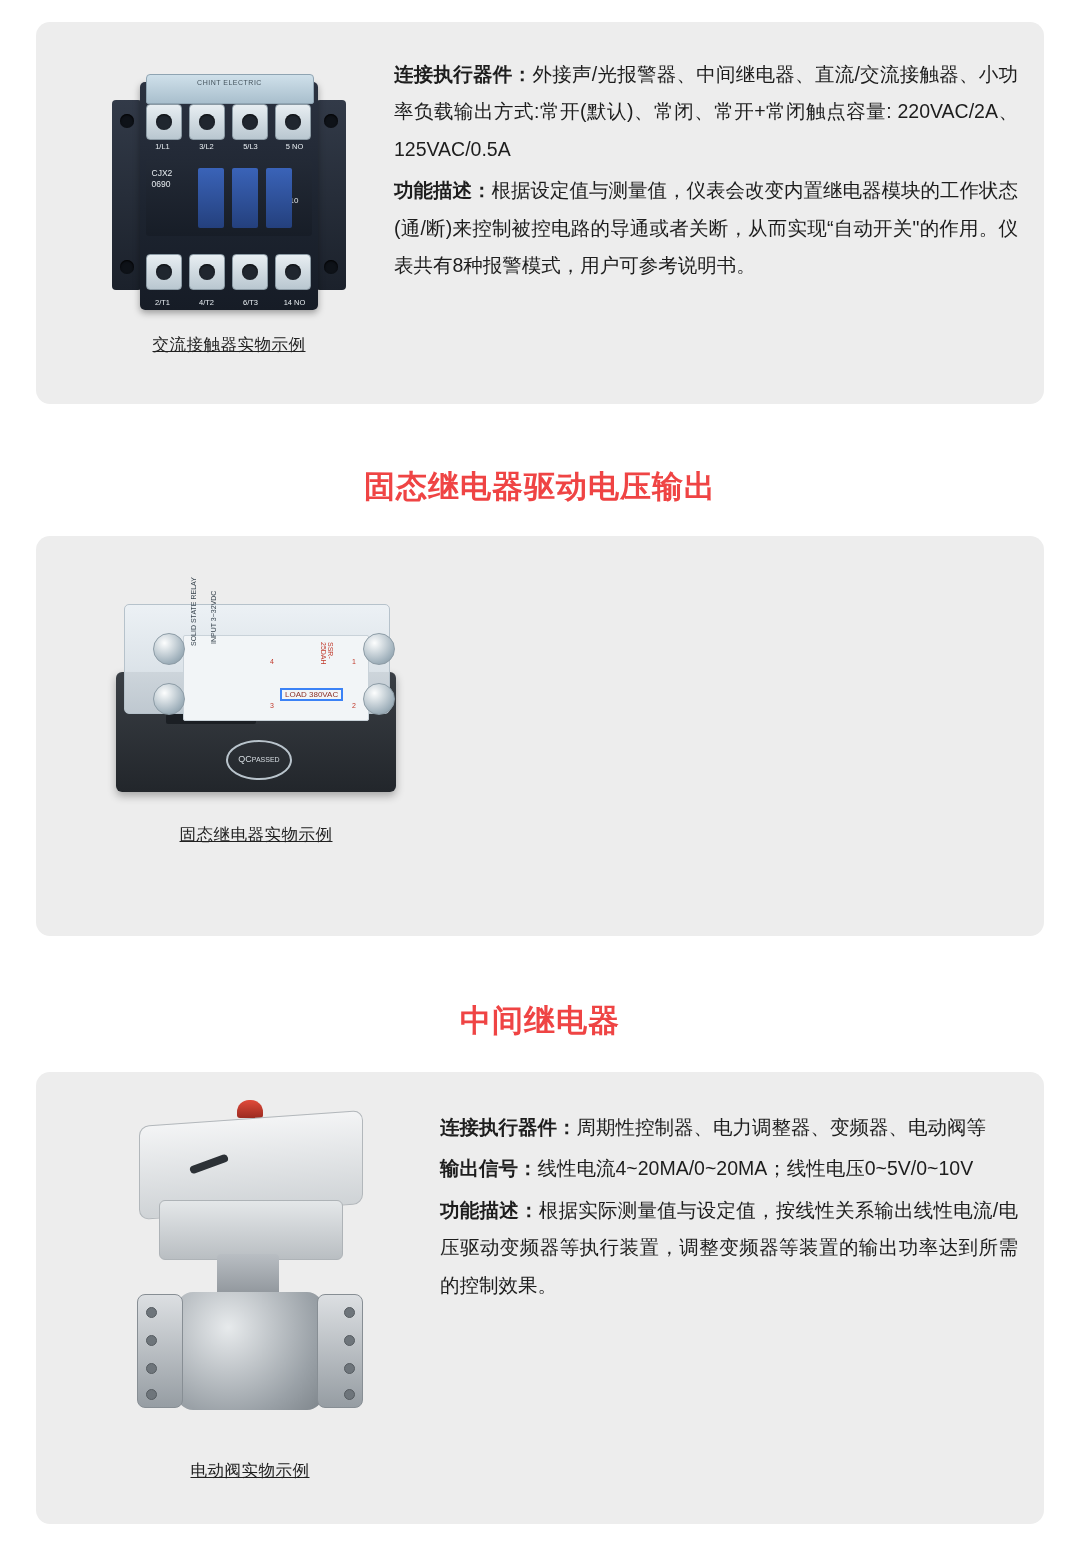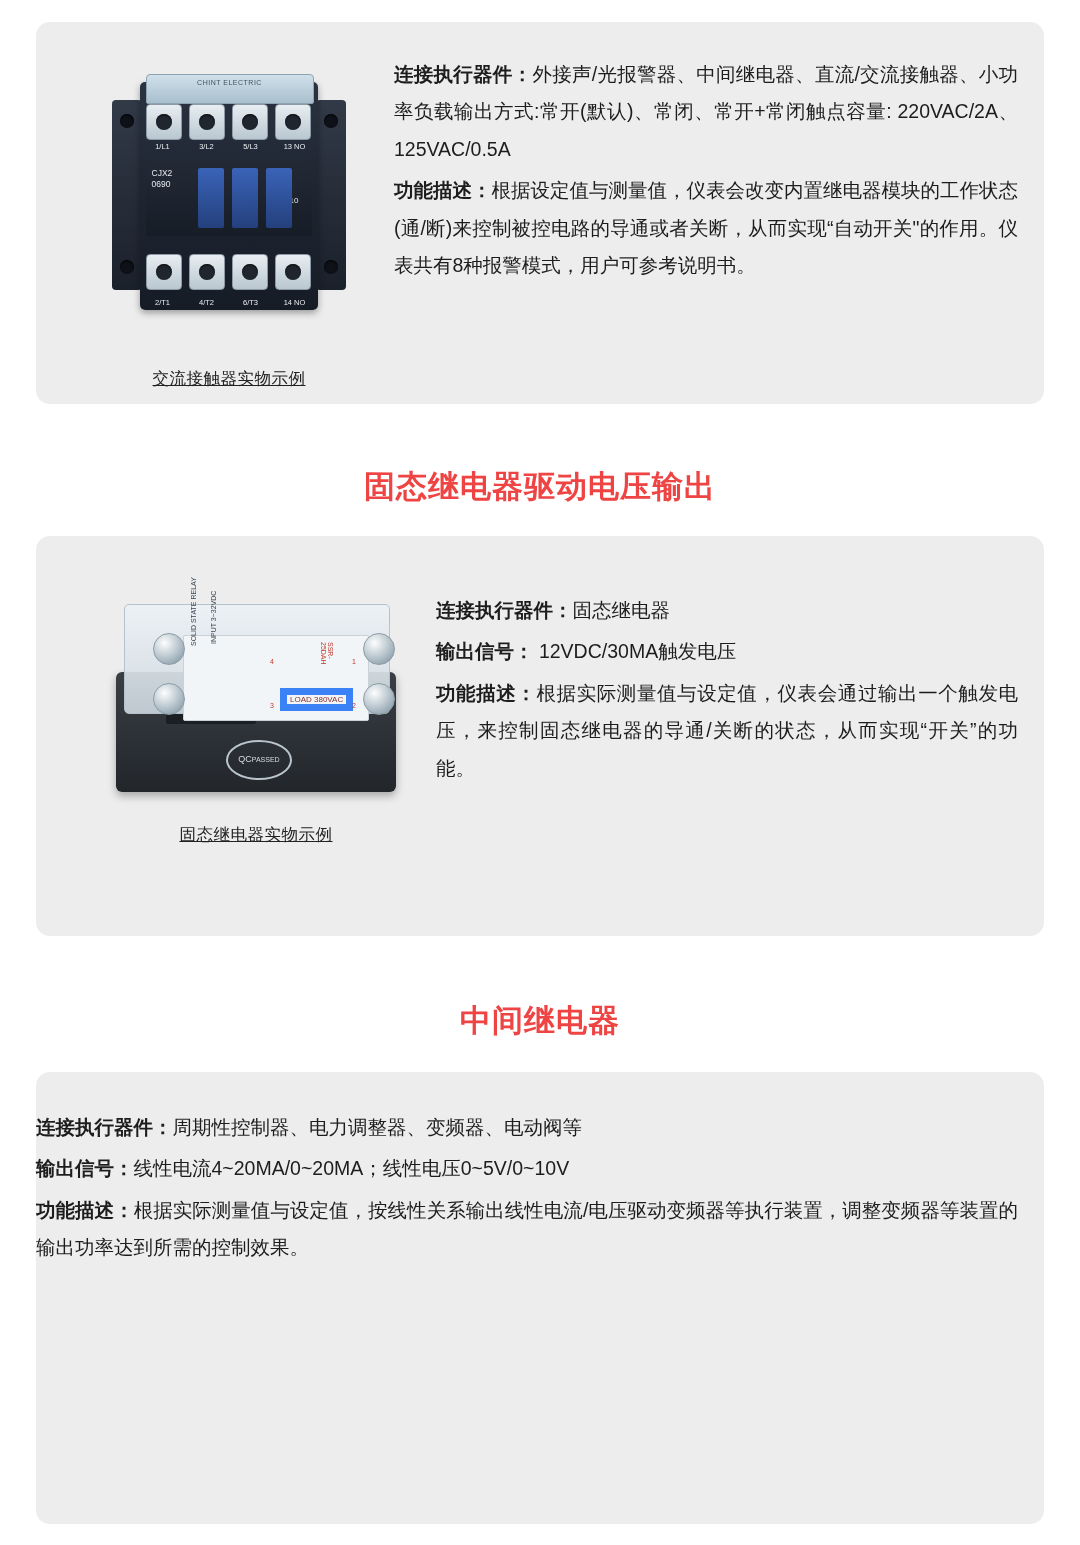--- a/index.html
+++ b/index.html
@@ -61,21 +61,21 @@
     text-align:center;
     font-size:31px;
     font-weight:bold;
     color:#ef4444;
     letter-spacing:1px;
   }
   .title-1{top:466px;}
   .title-2{top:1000px;}
 
   
-  .fig1{width:330px;margin-left:28px;margin-top:34px;gap:34px;}
+  .fig1{width:330px;margin-left:28px;margin-top:34px;}
   .contactor{
     position:relative;width:255px;height:270px;margin:0 auto;
   }
   .ct-body{
     position:absolute;left:38px;top:26px;width:178px;height:228px;
     background:linear-gradient(180deg,#2b3240 0%,#1d2430 55%,#161c26 100%);
     border-radius:5px;
     box-shadow:0 3px 7px rgba(0,0,0,.35);
   }
   .ct-top{
@@ -164,21 +164,21 @@
     background:radial-gradient(circle at 35% 30%,#fdfefe,#9fb0bb 70%,#7d8e99);
     border:1px solid #8d9ca6;
   }
   .s1{left:28px;top:28px;}
   .s2{left:238px;top:28px;}
   .s3{left:28px;top:78px;}
   .s4{left:238px;top:78px;}
   .ssr-t{position:absolute;font-size:7px;color:#3a4650;}
   .ssr-red{color:#c0392b;}
   .ssr-load{
-    position:absolute;left:96px;top:52px;font-size:8px;color:#8b2f27;border:7px solid #3b82f6;padding:0 3px;
+    position:absolute;left:96px;top:52px;font-size:8px;color:#8b2f27;border:2px solid #3b82f6;padding:0 3px;
   }
   .ssr-qc{
     position:absolute;left:120px;top:152px;width:62px;height:36px;border-radius:50%;
     border:2px solid #b9c4cc;color:#d6dde2;font-size:9px;
     display:flex;flex-direction:row;align-items:center;justify-content:center;line-height:1.1;
   }
   .ssr-slot{
     position:absolute;left:60px;top:126px;width:90px;height:10px;background:#1b1f24;border-radius:2px;
   }
   .fig2 .caption{margin-top:6px;}
@@ -253,21 +253,21 @@
         <div class="term-row top">
           <div class="term"></div>
           <div class="term"></div>
           <div class="term"></div>
           <div class="term"></div>
         </div>
         <div class="labels top">
           <span>1/L1</span>
           <span>3/L2</span>
           <span>5/L3</span>
-          <span>13 NO</span>
+          <span>5 NO</span>
         </div>
 
         <div class="ct-mid"></div>
         <div class="ct-model">
           <div>CJX2</div>
           <div>0690</div>
         </div>
         <div class="ct-num">10</div>
         <div class="ct-blue b1"></div>
         <div class="ct-blue b2"></div>
@@ -324,37 +324,49 @@
           <div class="ssr-screw s4"></div>
         </div>
         <div class="ssr-qc">
           <span>QC</span>
           <span style="font-size:7px;">PASSED</span>
         </div>
       </div>
       <div class="caption">固态继电器实物示例</div>
     </div>
 
-    <div class="textblock" style="padding-top:56px;">
-      <p class="para">
-        <b>连接执行器件：</b><span>固态继电器</span>
-      </p>
-      <p class="para">
-        <b>输出信号：</b><span> 12VDC/30MA触发电压</span>
-      </p>
-      <p class="para">
-        <b>功能描述：</b><span>根据实际测量值与设定值，仪表会通过输出一个触发电压，来控制固态继电器的导通/关断的状态，从而实现“开关”的功能。</span>
-      </p>
-    </div>
   </div>
 
   <div class="section-title title-2">中间继电器</div>
 
   <div class="card card-3">
 
+    <div class="figure fig3">
+      <div class="valve">
+        <div class="v-light"></div>
+        <div class="v-act"></div>
+        <div class="v-handle"></div>
+        <div class="v-act2"></div>
+        <div class="v-neck"></div>
+        <div class="v-body"></div>
+        <div class="v-flange left">
+          <div class="v-bolt" style="left:8px;top:12px;"></div>
+          <div class="v-bolt" style="left:8px;top:40px;"></div>
+          <div class="v-bolt" style="left:8px;top:68px;"></div>
+          <div class="v-bolt" style="left:8px;top:94px;"></div>
+        </div>
+        <div class="v-flange right">
+          <div class="v-bolt" style="left:26px;top:12px;"></div>
+          <div class="v-bolt" style="left:26px;top:40px;"></div>
+          <div class="v-bolt" style="left:26px;top:68px;"></div>
+          <div class="v-bolt" style="left:26px;top:94px;"></div>
+        </div>
+      </div>
+      <div class="caption">电动阀实物示例</div>
+    </div>
 
     <div class="textblock" style="padding-top:37px;">
       <p class="para">
         <b>连接执行器件：</b><span>周期性控制器、电力调整器、变频器、电动阀等</span>
       </p>
       <p class="para">
         <b>输出信号：</b><span>线性电流4~20MA/0~20MA；线性电压0~5V/0~10V</span>
       </p>
       <p class="para">
         <b>功能描述：</b><span>根据实际测量值与设定值，按线性关系输出线性电流/电压驱动变频器等执行装置，调整变频器等装置的输出功率达到所需的控制效果。</span>

